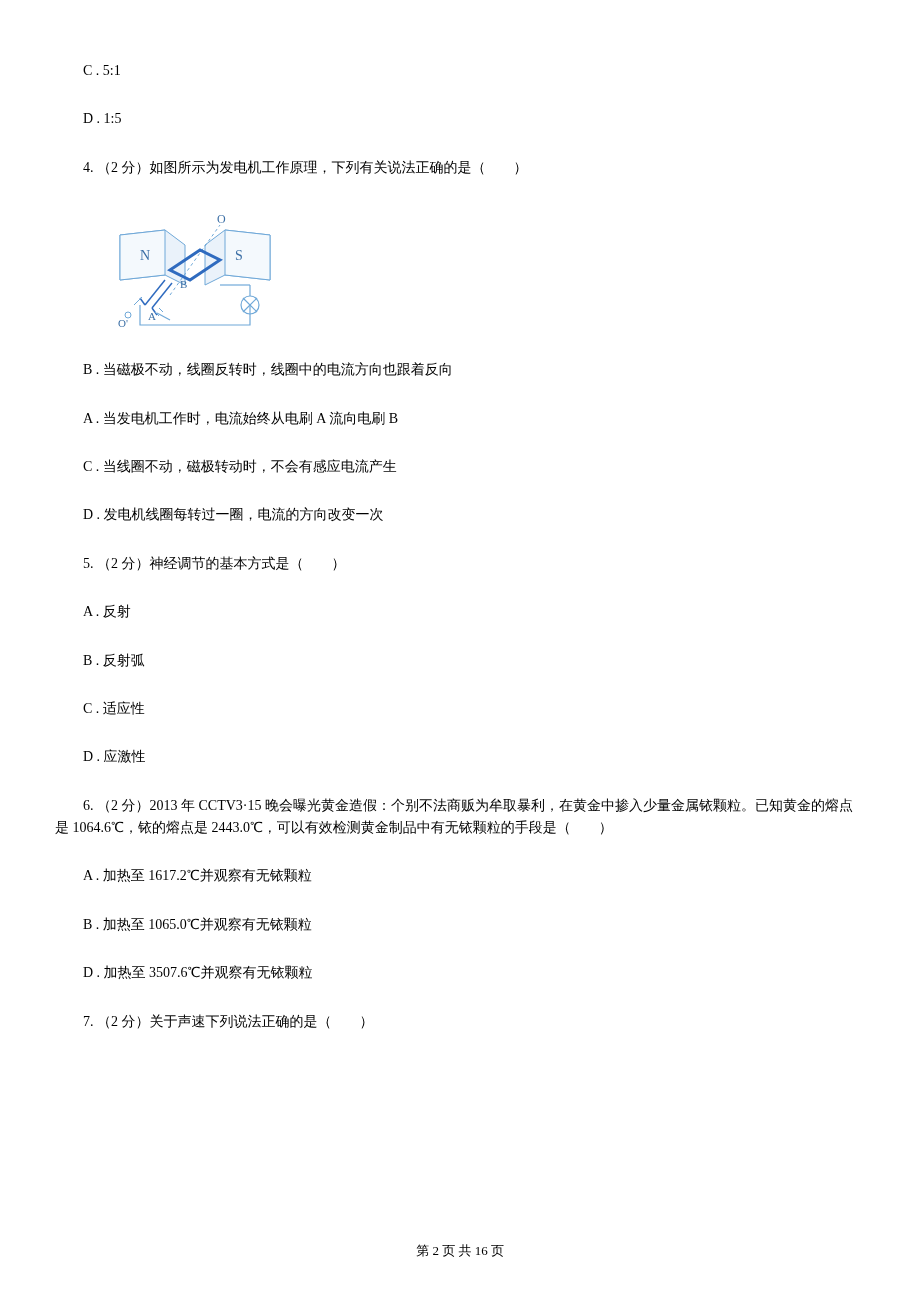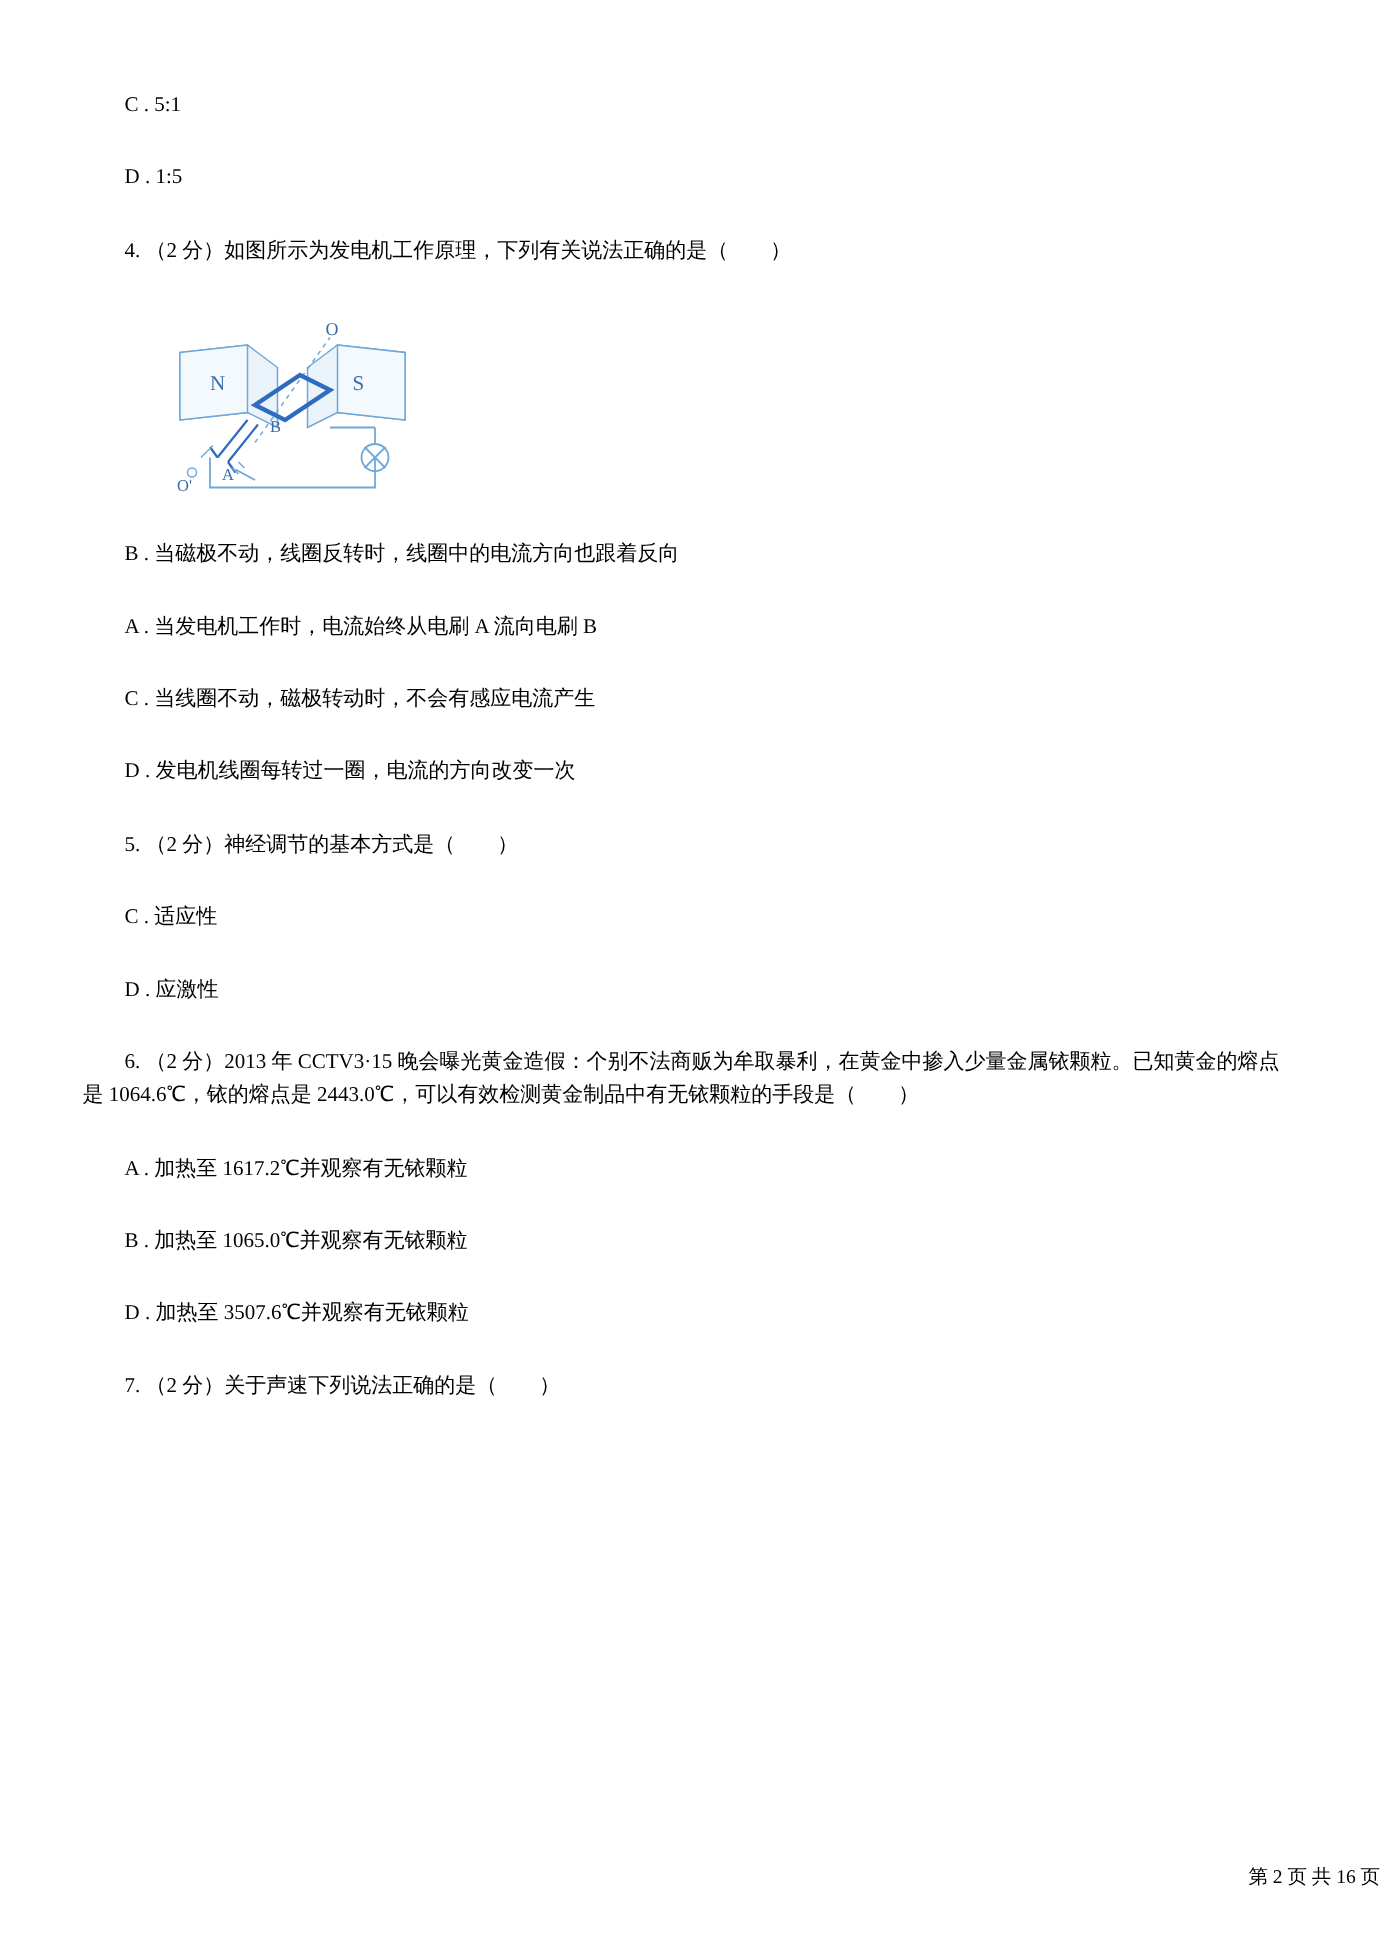--- a/index.html
+++ b/index.html
@@ -33,21 +33,21 @@
   }
   .figure svg {
     width: 100%;
     height: 100%;
   }
   .footer {
     position: absolute;
     bottom: 40px;
     left: 0;
     right: 0;
-    text-align: right;
+    text-align: center;
     font-size: 13px;
   }
 </style>
 </head>
 <body>
 
 <div class="page">
 
   <div class="content-block indent">C . 5:1</div>
   <div class="content-block indent">D . 1:5</div>
@@ -98,20 +98,22 @@
       <line x1="140" y1="80" x2="110" y2="80" stroke="#6fa8d8" stroke-width="1.2"></line>
     </svg>
   </div>
 
   <div class="content-block indent">B . 当磁极不动，线圈反转时，线圈中的电流方向也跟着反向</div>
   <div class="content-block indent">A . 当发电机工作时，电流始终从电刷 A 流向电刷 B</div>
   <div class="content-block indent">C . 当线圈不动，磁极转动时，不会有感应电流产生</div>
   <div class="content-block indent">D . 发电机线圈每转过一圈，电流的方向改变一次</div>
 
   <div class="content-block indent">5. （2 分）神经调节的基本方式是（　　）</div>
+  <div class="content-block indent">A . 反射</div>
+  <div class="content-block indent">B . 反射弧</div>
   <div class="content-block indent">C . 适应性</div>
   <div class="content-block indent">D . 应激性</div>
 
   <div class="content-block indent">6. （2 分）2013 年 CCTV3·15 晚会曝光黄金造假：个别不法商贩为牟取暴利，在黄金中掺入少量金属铱颗粒。已知黄金的熔点是 1064.6℃，铱的熔点是 2443.0℃，可以有效检测黄金制品中有无铱颗粒的手段是（　　）</div>
   <div class="content-block indent">A . 加热至 1617.2℃并观察有无铱颗粒</div>
   <div class="content-block indent">B . 加热至 1065.0℃并观察有无铱颗粒</div>
   <div class="content-block indent">D . 加热至 3507.6℃并观察有无铱颗粒</div>
 
   <div class="content-block indent">7. （2 分）关于声速下列说法正确的是（　　）</div>
 

